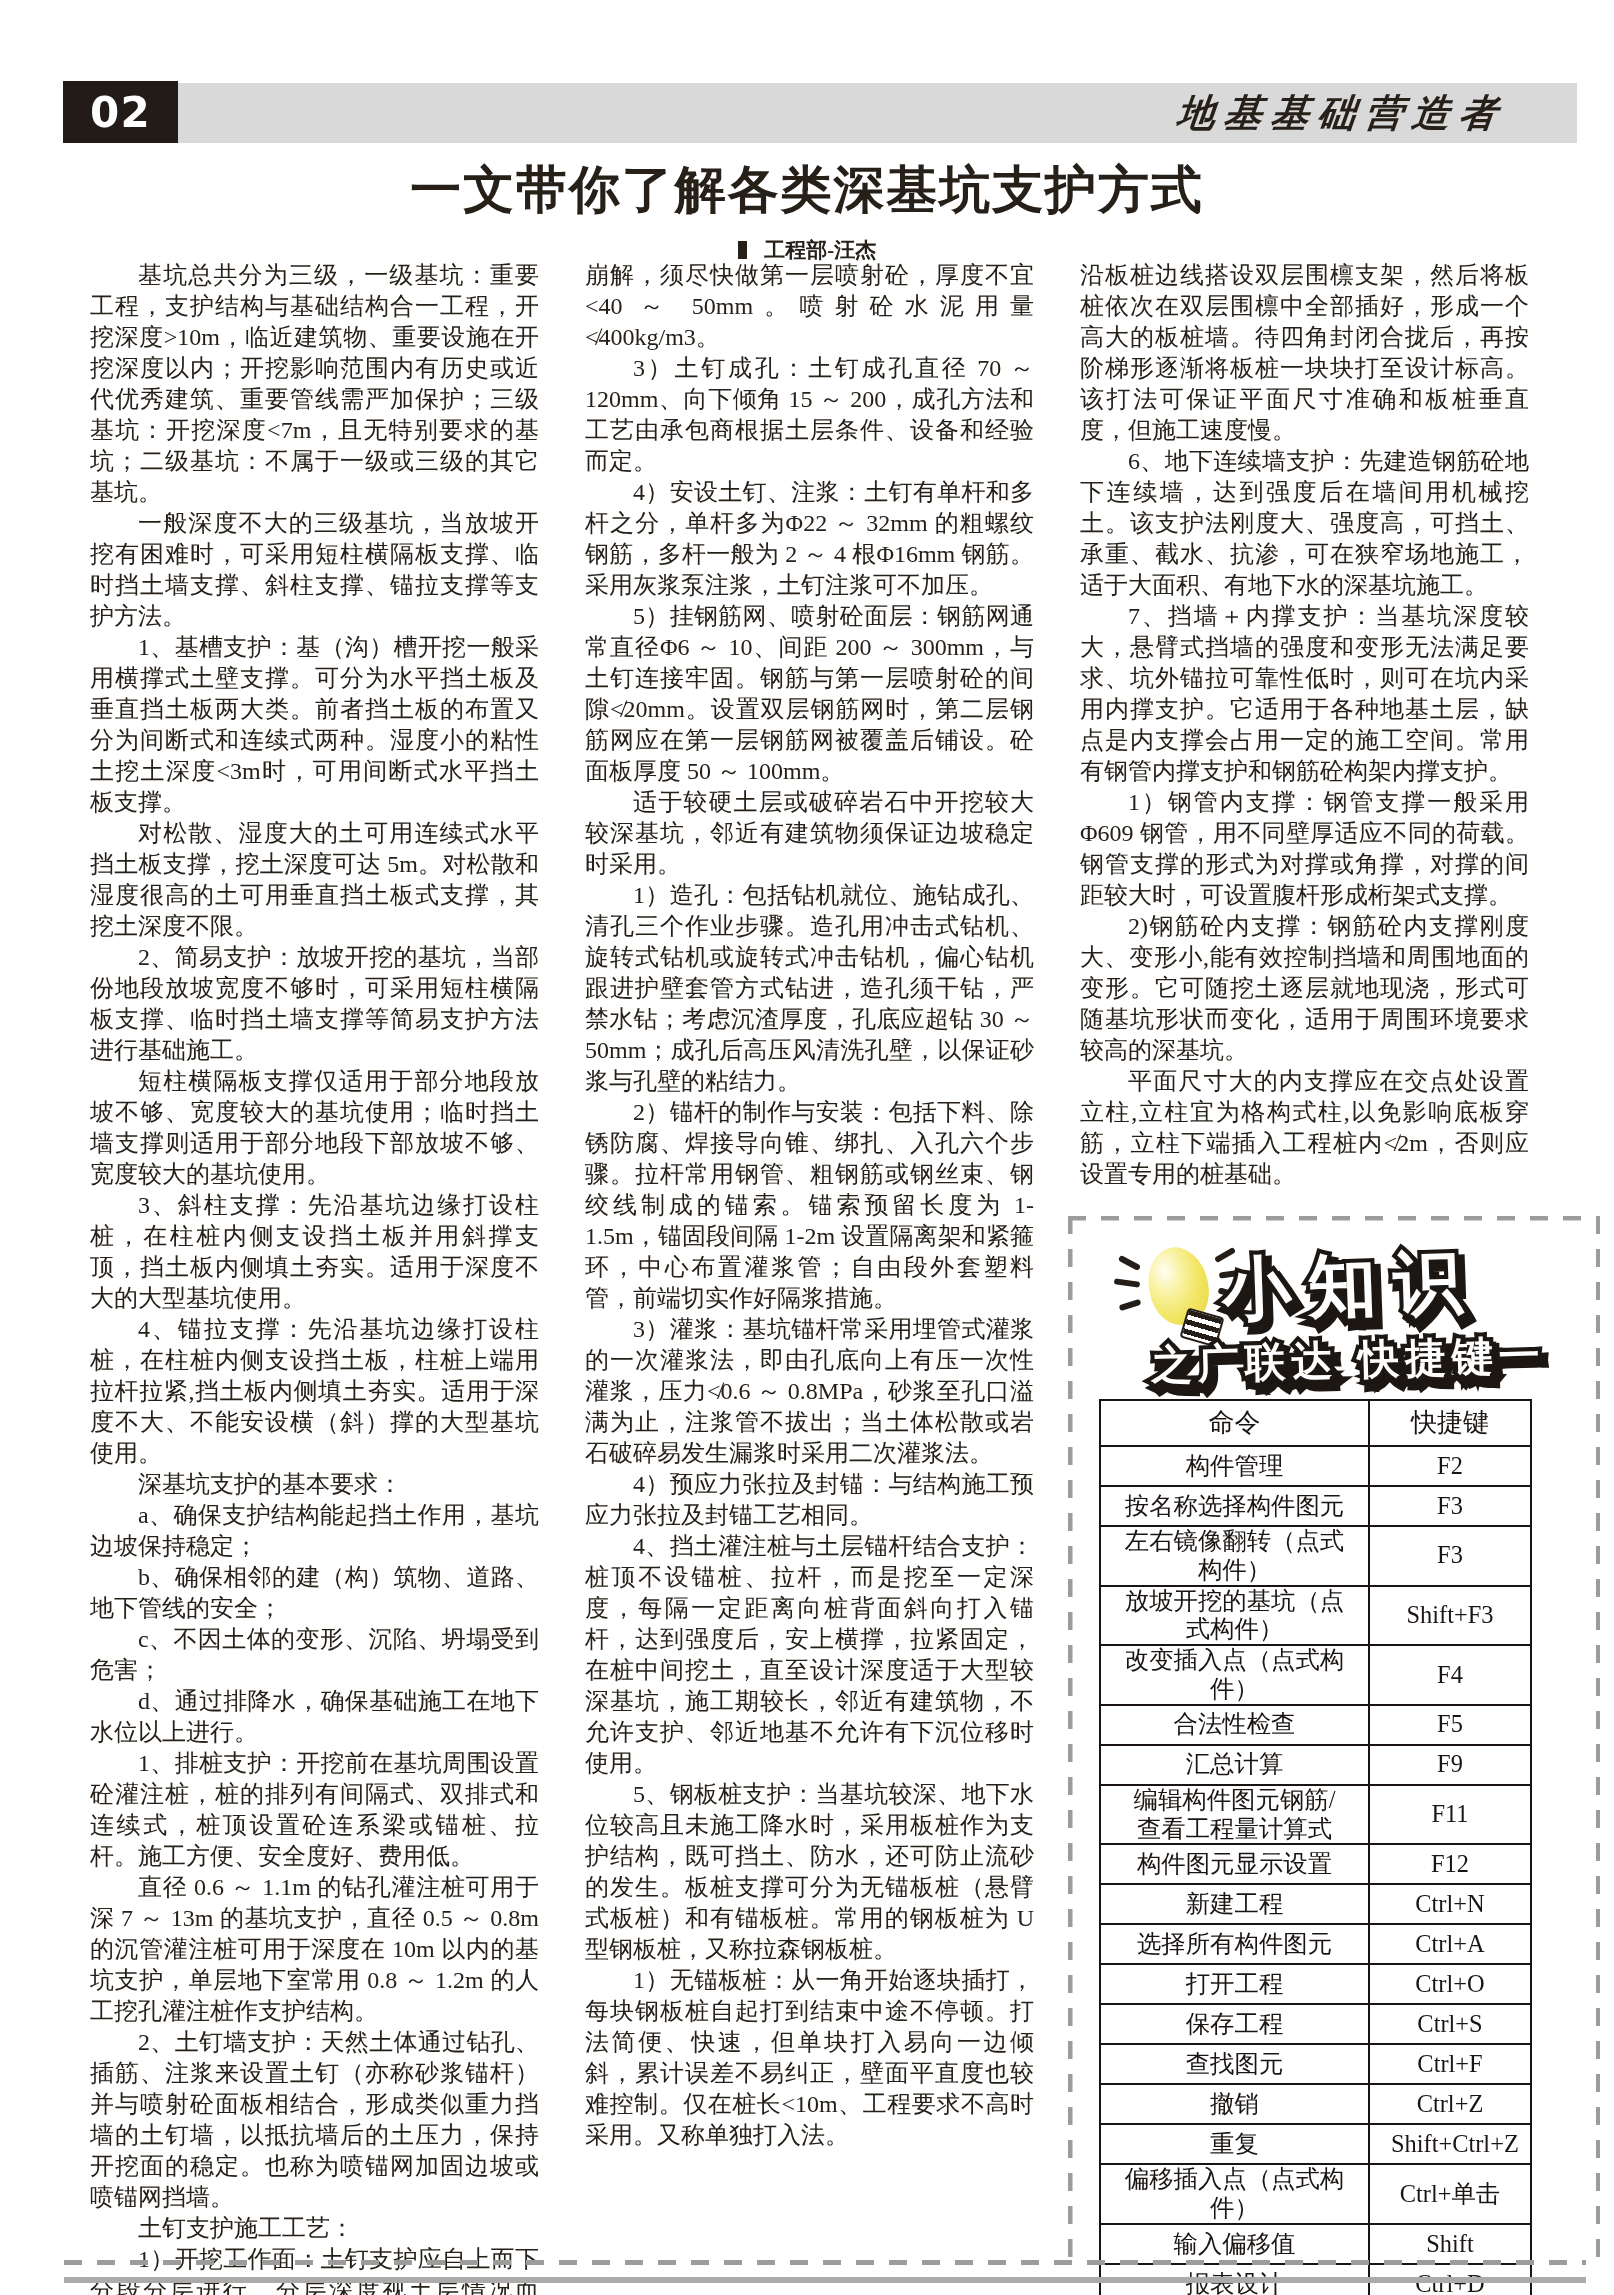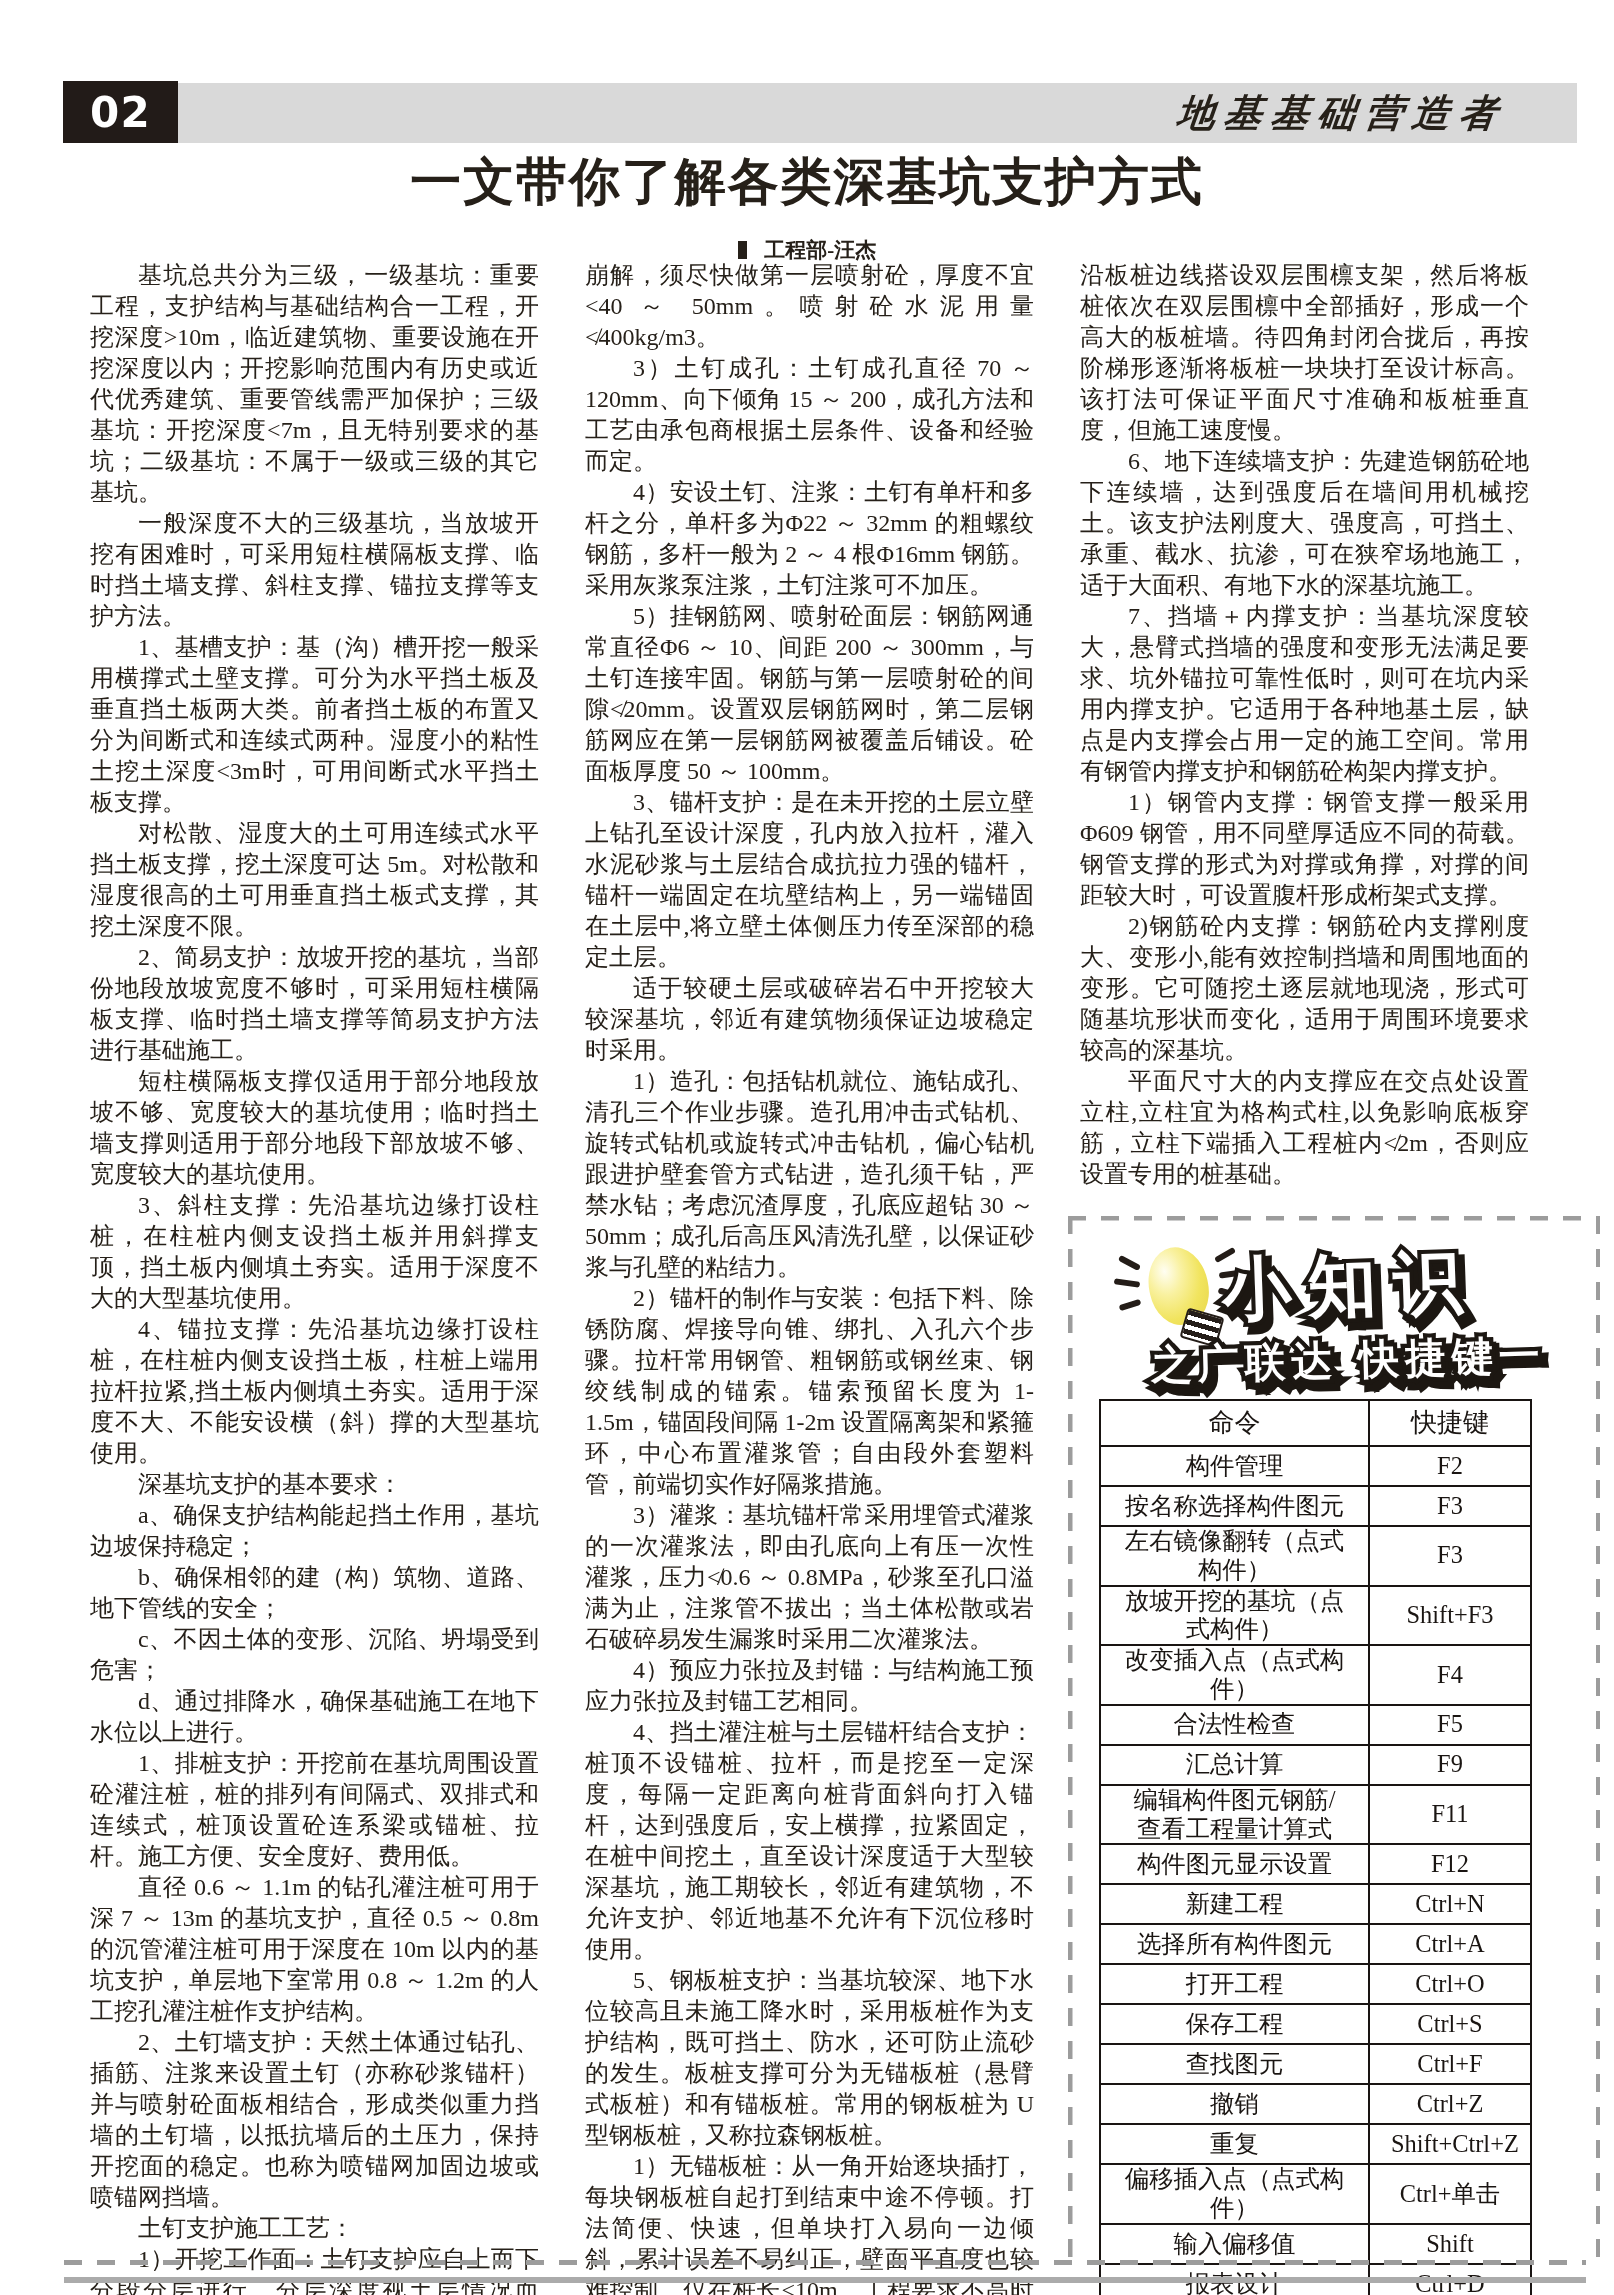--- a/index.html
+++ b/index.html
@@ -23,21 +23,21 @@
     padding-right:71px;
   }
   .masthead {
     font-family:"Liberation Serif","DejaVu Serif",serif;
     font-style:italic; font-weight:bold; font-size:38px; letter-spacing:9px;
     color:#262019; transform:skewX(-6deg);
   }
 
   
   .title {
-    position:absolute; left:0; top:148px; width:100%;
+    position:absolute; left:0; top:156px; width:100%;
     text-align:center; font-size:51px; font-weight:bold; letter-spacing:1.9px;
     color:#262019;
   }
   .byline {
     position:absolute; left:0; top:236px; width:100%;
     display:flex; align-items:center; justify-content:center; gap:17px;
     font-size:21px; font-weight:bold; color:#262019;
   }
   .byline-square { width:9.6px; height:18px; background:#262019; display:inline-block; }
 
@@ -163,21 +163,20 @@
       <p class="para">直径 0.6 ～ 1.1m 的钻孔灌注桩可用于深 7 ～ 13m 的基坑支护，直径 0.5 ～ 0.8m 的沉管灌注桩可用于深度在 10m 以内的基坑支护，单层地下室常用 0.8 ～ 1.2m 的人工挖孔灌注桩作支护结构。</p>
       <p class="para">2、土钉墙支护：天然土体通过钻孔、插筋、注浆来设置土钉（亦称砂浆锚杆）并与喷射砼面板相结合，形成类似重力挡墙的土钉墙，以抵抗墙后的土压力，保持开挖面的稳定。也称为喷锚网加固边坡或喷锚网挡墙。</p>
       <p class="para">土钉支护施工工艺：</p>
       <p class="para">1）开挖工作面：土钉支护应自上而下分段分层进行，分层深度视土层情况而定，工作面宽度不宜&lt;6m，纵向长度不宜&lt;10m。</p>
     </div>
   <div class="col col2">
       <p class="para cont">崩解，须尽快做第一层喷射砼，厚度不宜&lt;40 ～ 50mm。喷射砼水泥用量≮400kg/m3。</p>
       <p class="para">3）土钉成孔：土钉成孔直径 70 ～ 120mm、向下倾角 15 ～ 200，成孔方法和工艺由承包商根据土层条件、设备和经验而定。</p>
       <p class="para">4）安设土钉、注浆：土钉有单杆和多杆之分，单杆多为Φ22 ～ 32mm 的粗螺纹钢筋，多杆一般为 2 ～ 4 根Φ16mm 钢筋。采用灰浆泵注浆，土钉注浆可不加压。</p>
       <p class="para">5）挂钢筋网、喷射砼面层：钢筋网通常直径Φ6 ～ 10、间距 200 ～ 300mm，与土钉连接牢固。钢筋与第一层喷射砼的间隙≮20mm。设置双层钢筋网时，第二层钢筋网应在第一层钢筋网被覆盖后铺设。砼面板厚度 50 ～ 100mm。</p>
-      <p class="para">3、锚杆支护：是在未开挖的土层立壁上钻孔至设计深度，孔内放入拉杆，灌入水泥砂浆与土层结合成抗拉力强的锚杆，锚杆一端固定在坑壁结构上，另一端锚固在土层中,将立壁土体侧压力传至深部的稳定土层。</p>
       <p class="para">适于较硬土层或破碎岩石中开挖较大较深基坑，邻近有建筑物须保证边坡稳定时采用。</p>
       <p class="para">1）造孔：包括钻机就位、施钻成孔、清孔三个作业步骤。造孔用冲击式钻机、旋转式钻机或旋转式冲击钻机，偏心钻机跟进护壁套管方式钻进，造孔须干钻，严禁水钻；考虑沉渣厚度，孔底应超钻 30 ～ 50mm；成孔后高压风清洗孔壁，以保证砂浆与孔壁的粘结力。</p>
       <p class="para">2）锚杆的制作与安装：包括下料、除锈防腐、焊接导向锥、绑扎、入孔六个步骤。拉杆常用钢管、粗钢筋或钢丝束、钢绞线制成的锚索。锚索预留长度为 1- 1.5m，锚固段间隔 1-2m 设置隔离架和紧箍环，中心布置灌浆管；自由段外套塑料管，前端切实作好隔浆措施。</p>
       <p class="para">3）灌浆：基坑锚杆常采用埋管式灌浆的一次灌浆法，即由孔底向上有压一次性灌浆，压力≮0.6 ～ 0.8MPa，砂浆至孔口溢满为止，注浆管不拔出；当土体松散或岩石破碎易发生漏浆时采用二次灌浆法。</p>
       <p class="para">4）预应力张拉及封锚：与结构施工预应力张拉及封锚工艺相同。</p>
       <p class="para">4、挡土灌注桩与土层锚杆结合支护：桩顶不设锚桩、拉杆，而是挖至一定深度，每隔一定距离向桩背面斜向打入锚杆，达到强度后，安上横撑，拉紧固定，在桩中间挖土，直至设计深度适于大型较深基坑，施工期较长，邻近有建筑物，不允许支护、邻近地基不允许有下沉位移时使用。</p>
       <p class="para">5、钢板桩支护：当基坑较深、地下水位较高且未施工降水时，采用板桩作为支护结构，既可挡土、防水，还可防止流砂的发生。板桩支撑可分为无锚板桩（悬臂式板桩）和有锚板桩。常用的钢板桩为 U 型钢板桩，又称拉森钢板桩。</p>
       <p class="para">1）无锚板桩：从一角开始逐块插打，每块钢板桩自起打到结束中途不停顿。打法简便、快速，但单块打入易向一边倾斜，累计误差不易纠正，壁面平直度也较难控制。仅在桩长&lt;10m、工程要求不高时采用。又称单独打入法。</p>
     </div>
   <div class="col col3">

